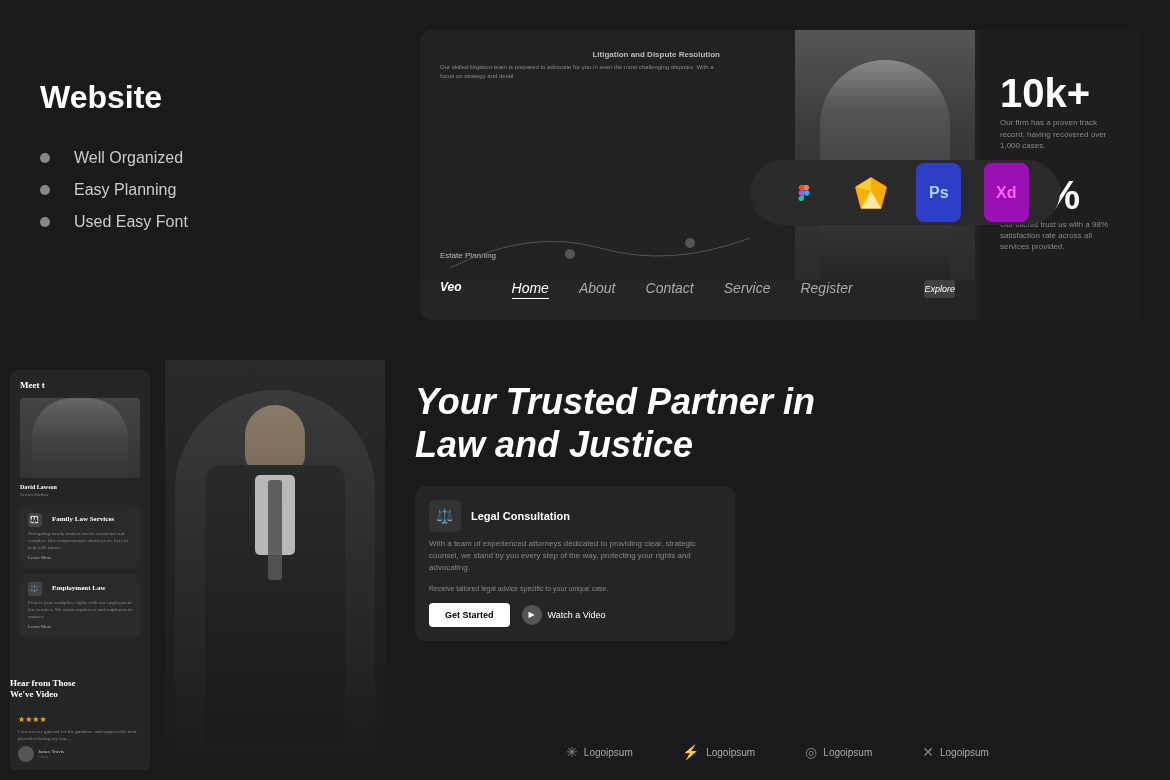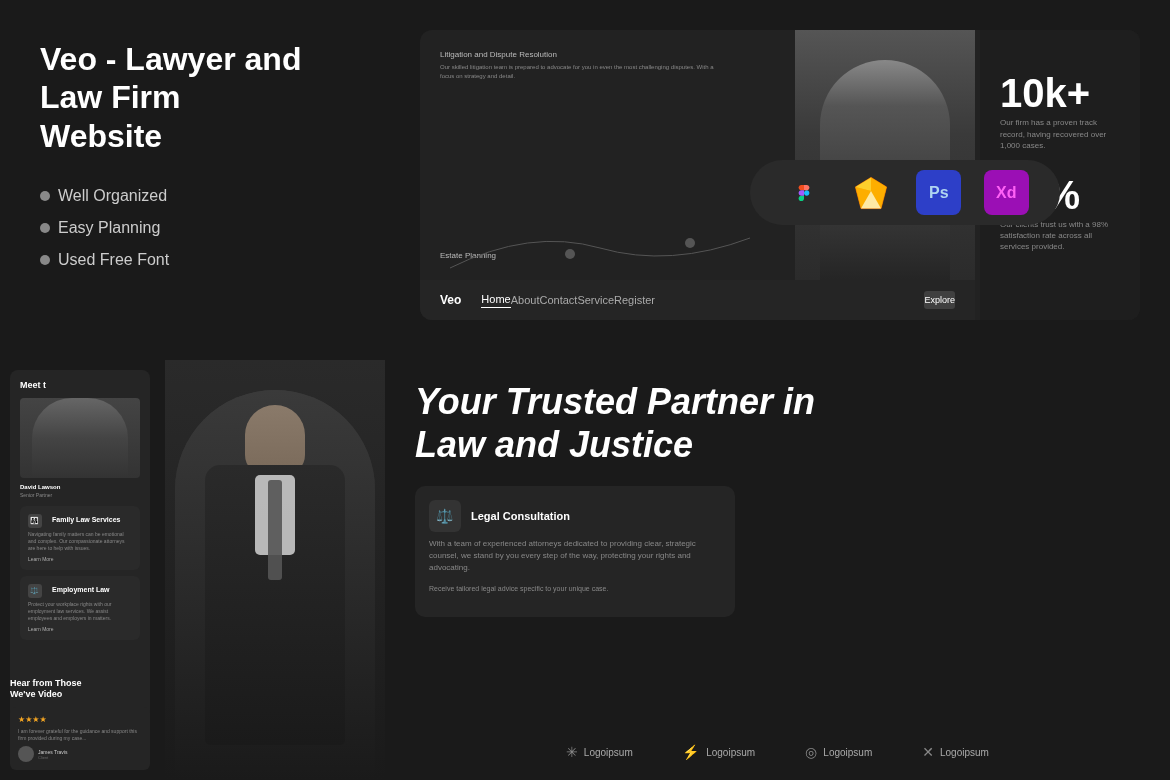--- a/index.html
+++ b/index.html
@@ -31,21 +31,21 @@
     .features-list {
       list-style: none;
       display: flex;
       flex-direction: column;
       gap: 14px;
     }
 
     .features-list li {
       display: flex;
       align-items: center;
-      gap: 8px;
+      gap: 24px;
       color: #cccccc;
       font-size: 16px;
     }
 
     .bullet {
       width: 10px;
       height: 10px;
       border-radius: 50%;
       background: #888;
       flex-shrink: 0;
@@ -74,21 +74,21 @@
       border-radius: 40px;
       display: flex;
       align-items: center;
       justify-content: space-around;
       padding: 0 20px;
       z-index: 10;
     }
 
     .tool-icon {
       width: 45px;
-      height: 45px;
+      height: 59px;
       border-radius: 8px;
       display: flex;
       align-items: center;
       justify-content: center;
       font-weight: 900;
       font-size: 14px;
       color: white;
     }
 
     .tool-figma { background: transparent; }
@@ -141,34 +141,36 @@
 
     
     .nav-preview {
       position: absolute;
       bottom: 0;
       left: 0;
       right: 165px;
       height: 40px;
       background: #252525;
       display: flex;
-      align-items: center;
+      align-items: flex-start;
       padding: 0 20px;
+      gap: 30px;
+      font-style: italic;
     }
 
     .nav-logo {
       color: #fff;
       font-size: 12px;
       font-weight: 700;
       margin-right: 20px;
     }
 
     .nav-link {
       color: #aaa;
-      font-size: 11px;
+      font-size: 14px;
     }
 
     .nav-link.active {
       color: #fff;
       border-bottom: 1px solid #fff;
       padding-bottom: 2px;
     }
 
     .nav-btn {
       margin-left: auto;
@@ -183,22 +185,23 @@
     .preview-content-left {
       position: absolute;
       left: 20px;
       top: 20px;
       width: 280px;
     }
 
     .section-label {
       color: #bbb;
       font-size: 8px;
-      font-weight: 400;
+      font-weight: 700;
       margin-bottom: 4px;
+      text-align: right;
     }
 
     .preview-desc {
       color: #888;
       font-size: 6px;
       line-height: 1.5;
     }
 
     .estate-label {
       color: #bbb;
@@ -216,20 +219,21 @@
       right: 0;
       bottom: 0;
       display: flex;
     }
 
     
     .bottom-left {
       width: 165px;
       flex-shrink: 0;
       position: relative;
+      font-family: Liberation Serif, serif;
     }
 
     .small-preview {
       position: absolute;
       left: 10px;
       top: 10px;
       width: 140px;
       background: #252525;
       border-radius: 8px;
       padding: 10px;
@@ -489,35 +493,35 @@
       width: 36px;
       height: 36px;
     }
 
   </style>
 </head>
 <body>
 
 <div class="left-panel">
   <h1 class="main-title">
-    <span>Veo - Lawyer and Law Firm</span><br>
+    <br>
     <span>Website</span>
   </h1>
   <ul class="features-list">
     <li>
       <span class="bullet"></span>
       <span>Well Organized</span>
     </li>
     <li>
       <span class="bullet"></span>
       <span>Easy Planning</span>
     </li>
     <li>
       <span class="bullet"></span>
-      <span>Used Free Font</span>
+      <span>Used Easy Font</span>
     </li>
   </ul>
 </div>
 
 <div class="top-preview">
 
   <div class="preview-content-left">
     <div class="section-label">Litigation and Dispute Resolution</div>
     <div class="preview-desc">Our skilled litigation team is prepared to advocate for you in even the most challenging disputes. With a focus on strategy and detail.</div>
   </div>
@@ -664,20 +668,27 @@
 
     <div class="service-feature-card">
       <div class="feature-header">
         <div class="feature-icon">⚖️</div>
         <div>
           <div class="feature-title">Legal Consultation</div>
         </div>
       </div>
       <div class="feature-desc-main">With a team of experienced attorneys dedicated to providing clear, strategic counsel, we stand by you every step of the way, protecting your rights and advocating.</div>
       <div class="feature-desc">Receive tailored legal advice specific to your unique case.</div>
+      <div class="buttons-row">
+        <div class="btn-primary">Get Started</div>
+        <div class="btn-video">
+          <div class="play-icon">▶</div>
+          <span>Watch a Video</span>
+        </div>
+      </div>
     </div>
 
     <div class="logo-bar">
       <div class="logo-item">
         <span class="logo-symbol">✳</span>
         <span>Logoipsum</span>
       </div>
       <div class="logo-item">
         <span class="logo-symbol">⚡</span>
         <span>Logoipsum</span>

